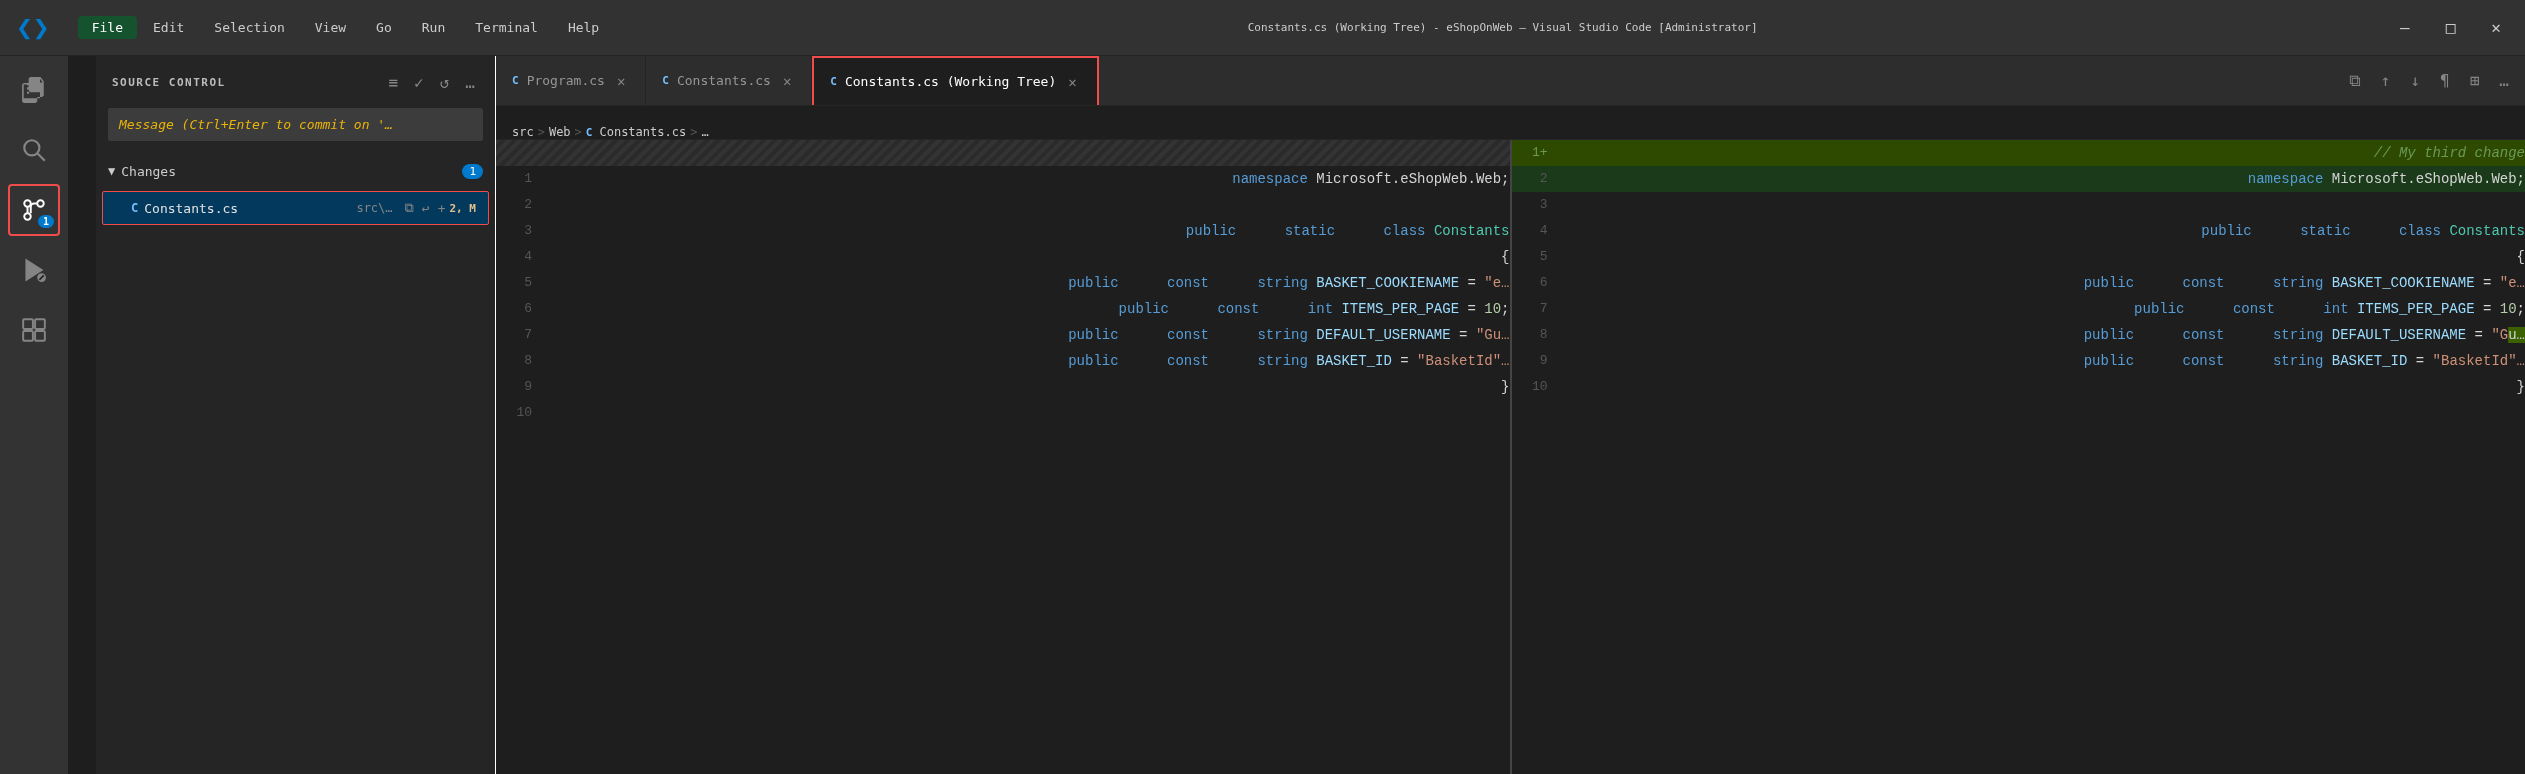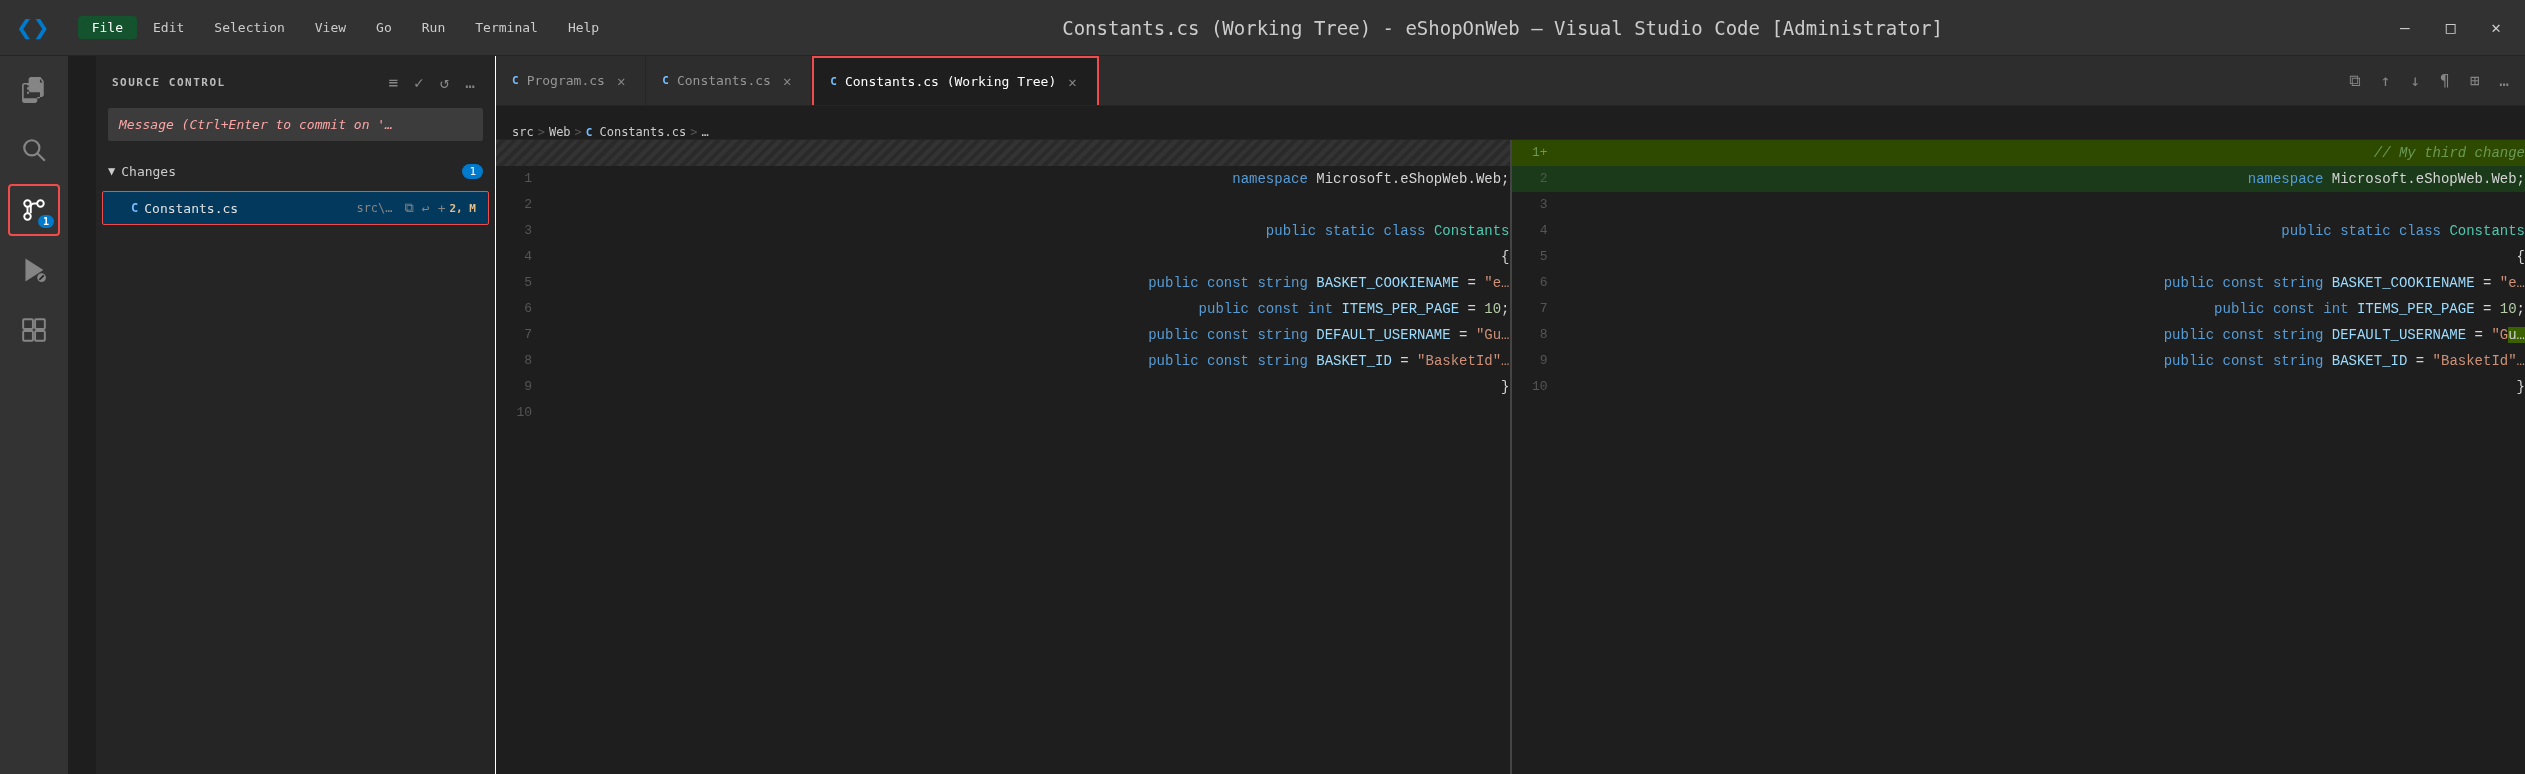--- a/index.html
+++ b/index.html
@@ -37,21 +37,21 @@
       color: #cccccc;
       font-size: 13px;
       cursor: pointer;
       border-radius: 4px;
     }
     .titlebar-menu-item.active { background: #14532d; color: white; }
     .titlebar-center {
       flex: 1;
       text-align: center;
       color: #cccccc;
-      font-size: 19px;
+      font-size: 11px;
     }
     .titlebar-controls {
       display: flex;
       gap: 20px;
       font-size: 16px;
       color: #cccccc;
     }
     .titlebar-control { cursor: pointer; padding: 4px 8px; }
 
     
@@ -139,21 +139,21 @@
       padding: 2px 4px;
     }
 
     
     .commit-input {
       margin: 0 12px 8px 12px;
       background: #3c3c3c;
       border: 1px solid #3c3c3c;
       border-radius: 2px;
       padding: 8px 10px;
-      color: #fca5a5;
+      color: #eab308;
       font-size: 13px;
       font-style: italic;
     }
 
     
     .changes-section {
       padding: 4px 0;
     }
     .changes-header {
       display: flex;
@@ -354,21 +354,21 @@
       background: repeating-linear-gradient(
         -45deg,
         #2a2a2a,
         #2a2a2a 4px,
         #333333 4px,
         #333333 8px
       );
     }
 
     
-    .kw { color: #569cd6; }
+    .kw { color: #569cd6; margin-left: 40px; }
     .type { color: #4ec9b0; }
     .str { color: #ce9178; }
     .num { color: #b5cea8; }
     .comment { color: #6a9955; font-style: italic; }
     .ident { color: #9cdcfe; }
     .punct { color: #d4d4d4; }
 
     
     ::-webkit-scrollbar { width: 8px; height: 8px; }
     ::-webkit-scrollbar-track { background: #1e1e1e; }

